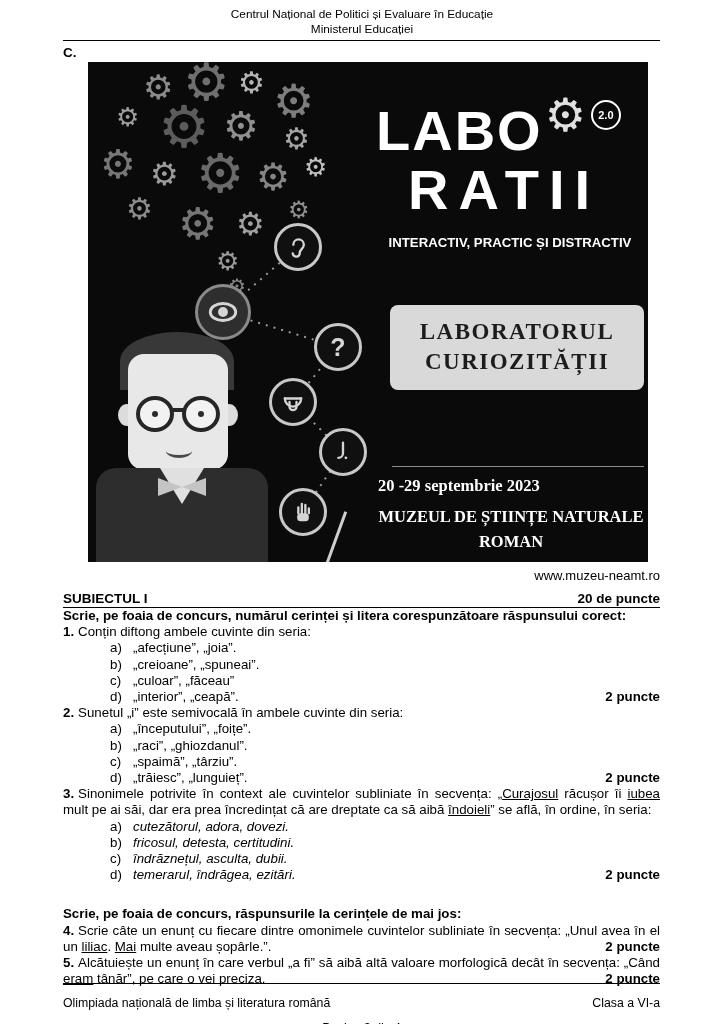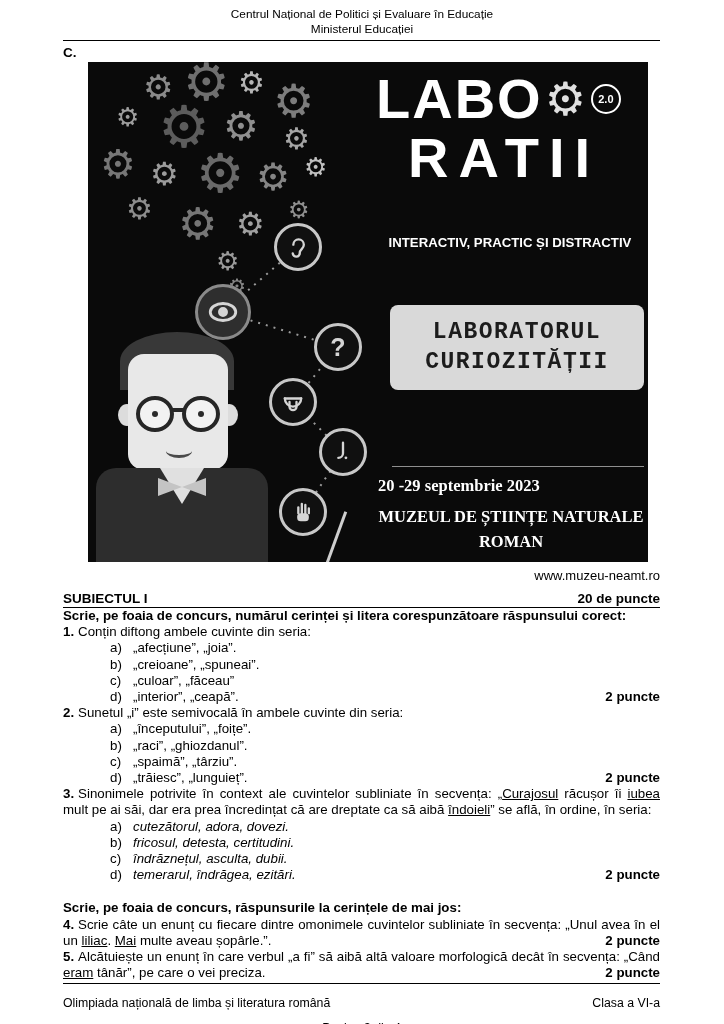--- a/index.html
+++ b/index.html
@@ -21,32 +21,32 @@
   .g7{left:135px;top:44px;font-size:40px;color:#8f8f8f}.g8{left:195px;top:62px;font-size:30px;color:#a5a5a5}
   .g9{left:12px;top:82px;font-size:40px;color:#777}.g10{left:62px;top:96px;font-size:32px;color:#9b9b9b}
   .g11{left:108px;top:84px;font-size:54px;color:#6a6a6a}.g12{left:168px;top:96px;font-size:38px;color:#858585}
   .g13{left:216px;top:92px;font-size:26px;color:#c0c0c0}.g14{left:38px;top:132px;font-size:30px;color:#8d8d8d}
   .g15{left:90px;top:140px;font-size:44px;color:#767676}.g16{left:148px;top:146px;font-size:32px;color:#a0a0a0}
   .g17{left:200px;top:136px;font-size:24px;color:#909090}.g18{left:128px;top:186px;font-size:26px;color:#9a9a9a}
   .g19{left:140px;top:214px;font-size:20px;color:#858585}.g20{left:148px;top:238px;font-size:16px;color:#aaa}
 
   .logo { position:absolute; left:288px; top:4px; width:268px; color:#fff; }
   .logo-l1 { display:flex; align-items:center; }
-  .logo-l1 .txt { font-size:56px; font-weight:bold; letter-spacing:2px; }
+  .logo-l1 .txt { font-size:56px; font-weight:bold; letter-spacing:2px;margin-top:32px; }
   .lg-gear { font-size:46px; color:#e0e0e0; margin-left:2px; line-height:1; }
   .badge { width:30px; height:30px; border:2px solid #fff; border-radius:50%; font-size:11px; font-weight:bold;
            display:flex; align-items:center; justify-content:center; margin-left:5px; flex:none; }
   .logo-l2 { font-size:56px; font-weight:bold; letter-spacing:10px; margin-top:-6px; padding-left:32px; }
 
   .tagline { position:absolute; left:288px; top:170px; width:268px; text-align:center; color:#fff; }
   .tag1 { font-size:12.6px; letter-spacing:0.3px; }
   .tag2 { font-size:13.2px; font-weight:bold; margin-top:3px; }
 
   .title-box { position:absolute; left:302px; top:243px; width:254px; height:85px; background:#d9d9d9; border-radius:8px;
-               text-align:center; font-family:Liberation Mono, monospace; font-weight:bold; color:#1c1c1c;
+               text-align:center; font-family:Liberation Serif, serif; font-weight:bold; color:#1c1c1c;
                font-size:23px; letter-spacing:1.5px; padding-top:12px; line-height:30px; }
   .subtitle { position:absolute; left:290px; top:341px; width:266px; text-align:center; color:#fff;
               font-family:"Liberation Serif",serif; font-weight:bold; font-size:16.5px; line-height:22px; }
   .p-divider { position:absolute; left:304px; top:404px; width:252px; border-top:1px solid #8f8f8f; }
   .p-date { position:absolute; left:290px; top:414px; width:266px; text-align:left; color:#fff;
             font-family:"Liberation Serif",serif; font-weight:bold; font-size:16.5px; }
   .p-venue { position:absolute; left:290px; top:442px; width:266px; text-align:center; color:#fff;
              font-family:"Liberation Serif",serif; font-weight:bold; font-size:16.5px; line-height:25px; }
 
   .chain-svg { position:absolute; left:0; top:0; }
@@ -80,21 +80,21 @@
                  margin-top:8px; border-bottom:1.6px solid #000; padding-bottom:1px; }
   .bold-line { font-weight:bold; line-height:16.2px; }
   .para { line-height:16.2px; text-align:justify; position:relative; }
   .qnum { font-weight:bold; margin-right:4px; }
   .opt { display:flex; line-height:16.2px; padding-left:47px; }
   .opt-letter { width:23px; flex:none; }
   .q3 .opt-text { font-style:italic; }
   .pts { font-weight:bold; margin-left:auto; }
   .pts-abs { position:absolute; right:0; bottom:0; font-weight:bold; }
   .ul { text-decoration:underline; }
-  .instr2 { margin-top:17px; }
+  .instr2 { margin-top:23px; }
 
   .footer { position:absolute; left:63px; width:597px; top:983px; border-top:1.3px solid #000; font-size:12.3px; padding-top:12px; }
   .footer-row { display:flex; justify-content:space-between; }
   .footer-center { text-align:center; margin-top:11px; }
 
   svg { display:block; }
 </style>
 </head>
 <body>
 

